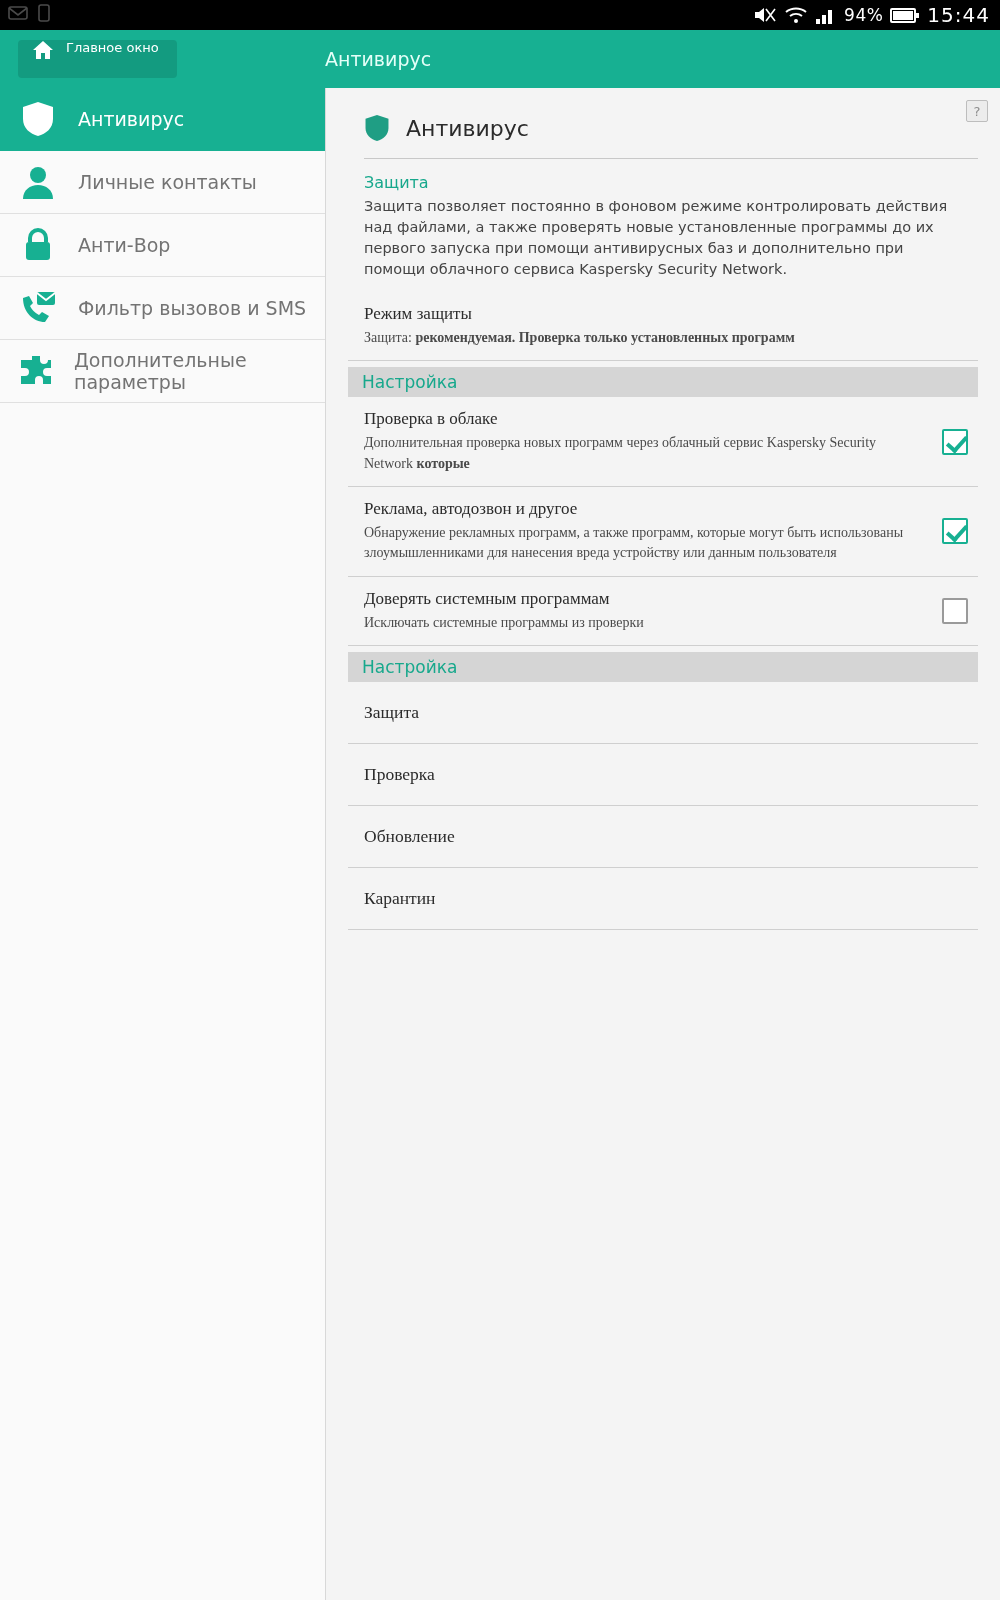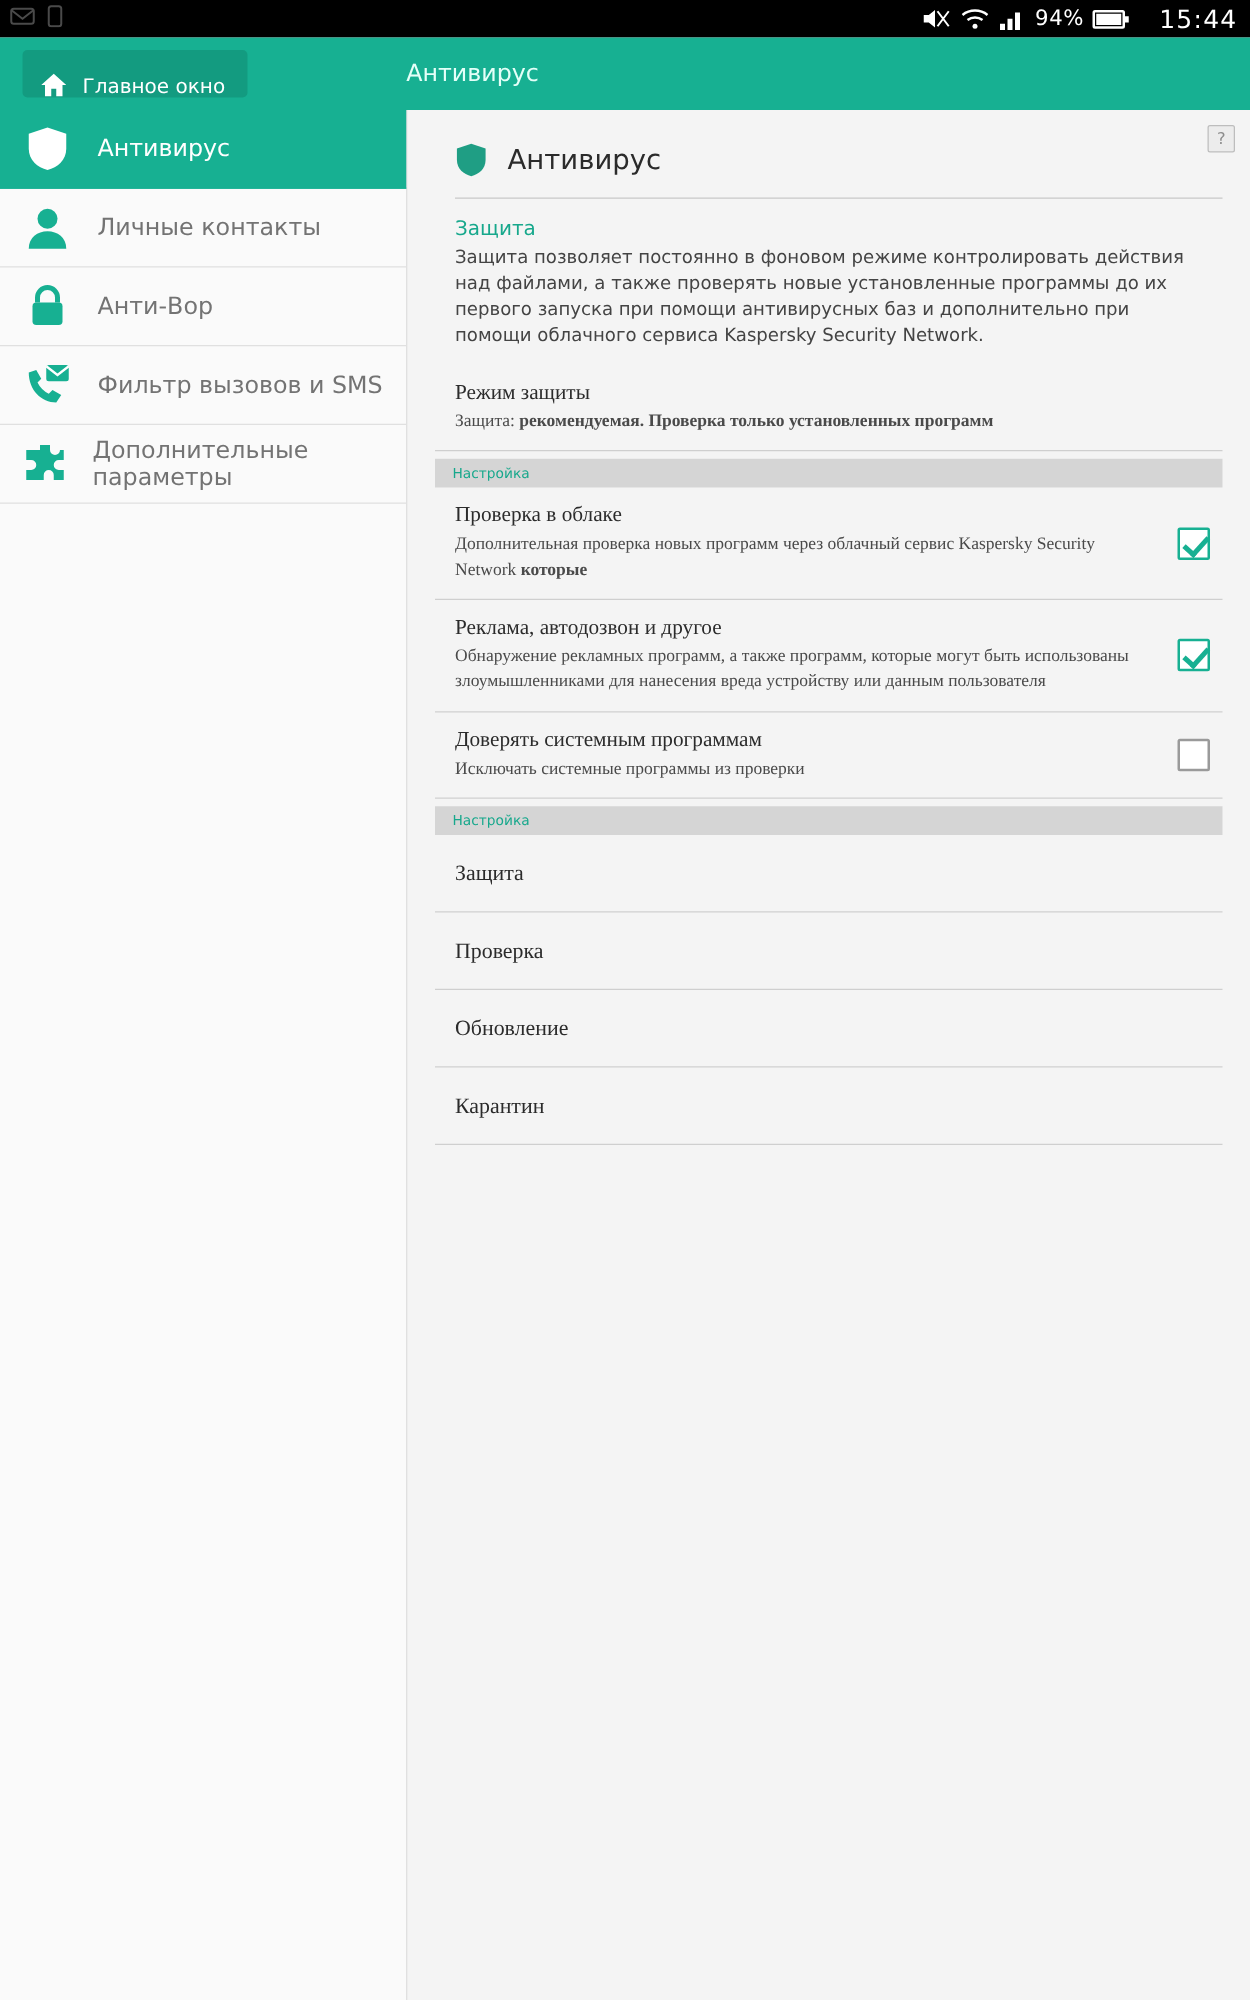--- a/index.html
+++ b/index.html
@@ -13,38 +13,38 @@
 
   
   .statusbar {
     height: 30px; background: #000; color: #fff;
     display: flex; align-items: center; justify-content: flex-end;
     padding: 0 10px; gap: 7px;
   }
   .statusbar .left { position: absolute; left: 8px; top: 4px; display: flex; gap: 8px; align-items: center; opacity: .55; }
   .sb-icon { display: inline-block; }
   .sb-battery-text { font-size: 17px; letter-spacing: 0.5px; }
-  .sb-clock { font-size: 20px; letter-spacing: 1px; margin-left: 20px; }
+  .sb-clock { font-size: 20px; letter-spacing: 1px; margin-left: 4px; }
   .batt {
     width: 26px; height: 15px; border: 2px solid #fff; border-radius: 2px;
     position: relative; display: inline-block;
   }
   .batt:after { content: ""; position: absolute; right: -5px; top: 3px; width: 3px; height: 5px; background: #fff; }
   .batt .fill { position: absolute; left: 1px; top: 1px; bottom: 1px; width: 90%; background: #fff; }
 
   
   .actionbar {
     height: 58px; background: #17b092;
     display: flex; align-items: center; position: relative;
   }
   .home-btn {
-    display: flex; align-items: flex-end; gap: 12px;
+    display: flex; align-items: flex-start; gap: 12px;
     background: #139b80; height: 38px; border-radius: 4px;
     margin-left: 18px; padding: 0 18px 0 14px;
-    color: #fff; font-size: 16px;
+    color: #fff; font-size: 13px;
   }
   .home-icon { width: 22px; height: 20px; position: relative; display: inline-block; }
   .actionbar-title {
     color: #e4fff8; font-size: 19px; position: absolute; left: 325px;
   }
 
   
   .body { display: flex; height: calc(1600px - 30px - 58px); }
 
   
@@ -69,21 +69,21 @@
     display: flex; align-items: center; gap: 16px;
     height: 62px; padding-top: 18px; padding-left: 16px;
   }
   .page-head .title { font-size: 22px; color: #2b2b2b; }
   .hr-strong { height: 1px; background: #c8c8c8; margin: 8px 0 0 16px; }
 
   .section-label {
     color: #17a88c; font-size: 16px; padding: 14px 0 4px 16px;
   }
   .section-band {
-    background: #d5d5d5; color: #17a88c; font-size: 11px;
+    background: #d5d5d5; color: #17a88c; font-size: 17px;
     padding: 5px 0 5px 14px; margin-top: 6px;
   }
   .para {
     font-size: 14.5px; color: #444; line-height: 1.45;
     padding: 0 10px 12px 16px;
   }
   .row {
     padding: 12px 60px 12px 16px; border-bottom: 1px solid #cfcfcf; position: relative; font-family: Liberation Serif, serif;
   }
   .row .r-title { font-size: 17px; color: #2b2b2b; margin-bottom: 4px; }

